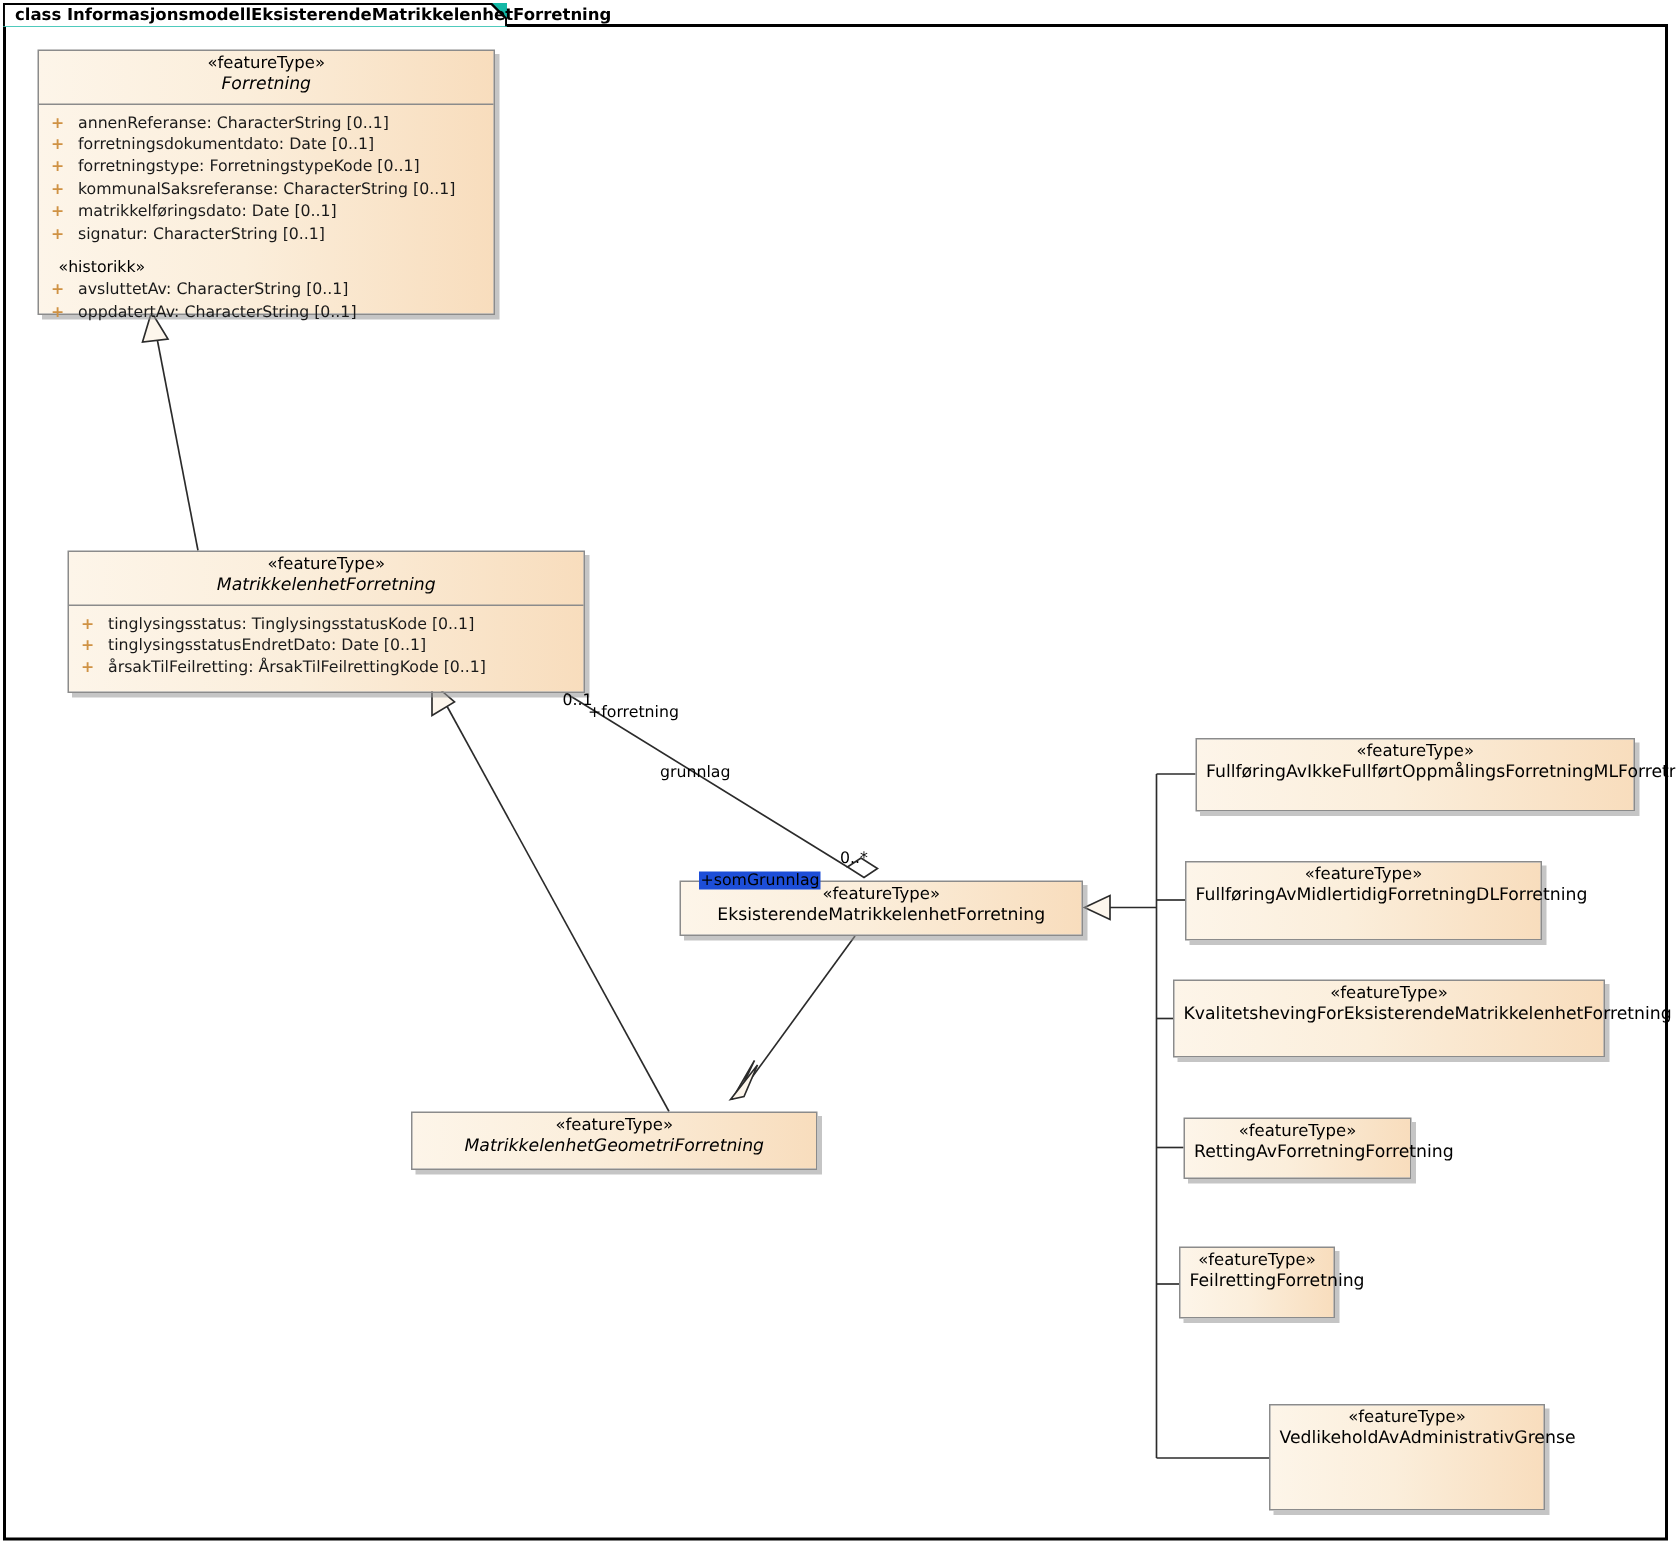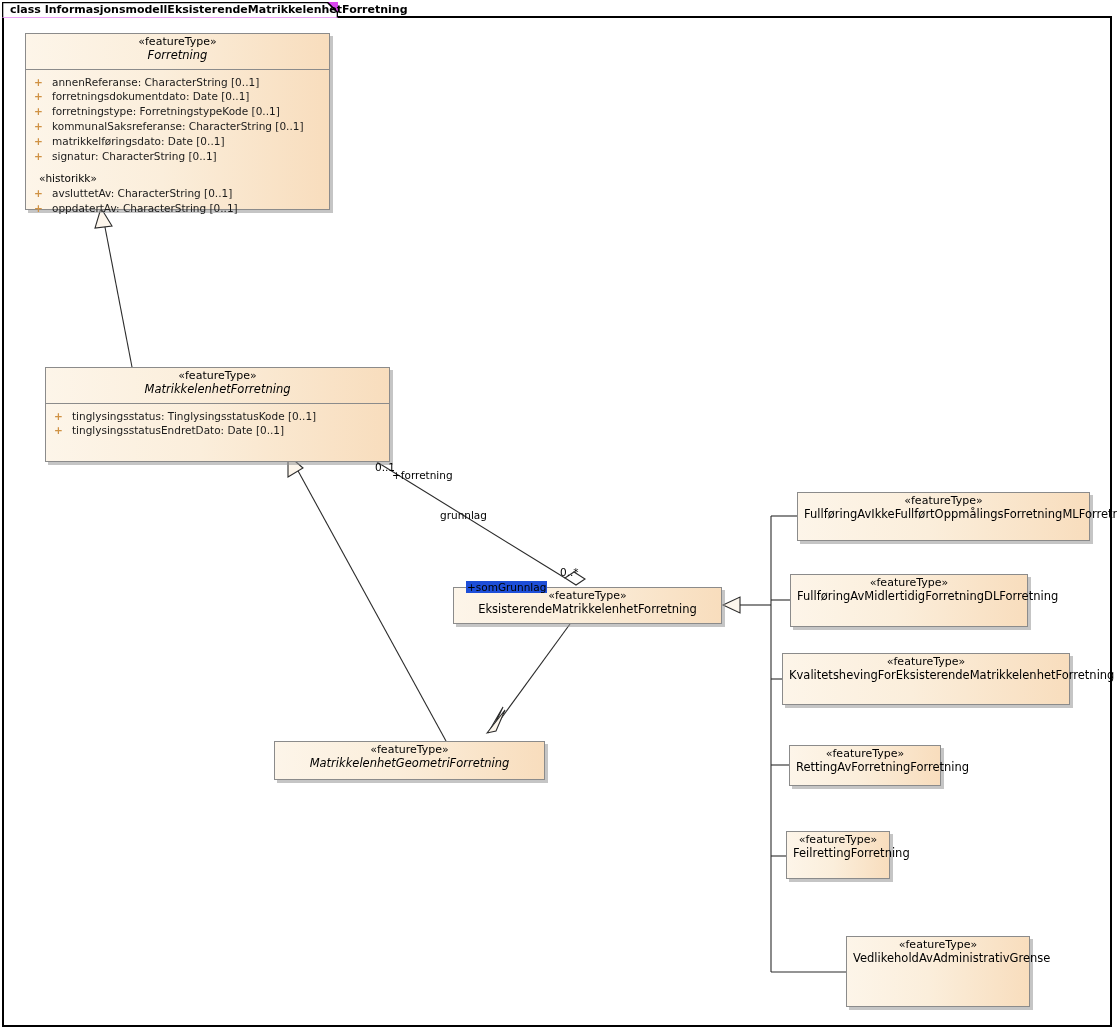--- a/index.html
+++ b/index.html
@@ -27,21 +27,21 @@
     border: 2px solid #000000;
     box-sizing: border-box;
     background: transparent;
   }
   .title-tab {
     position: absolute;
     left: 2px;
     top: 2px;
     height: 16px;
     box-sizing: border-box;
-    background: #d946ef;
+    background: #14b8a6;
     z-index: 6;
   }
   .title-tab svg { display: block; }
   .title-tab .tab-text {
     position: absolute;
     left: 8px;
     top: 1px;
     font-size: 11px;
     font-weight: bold;
     color: #000000;
@@ -245,20 +245,23 @@
       <span class="stereotype">«featureType»</span>
       <span class="cls-name abstract">MatrikkelenhetForretning</span>
     </div>
     <div class="uml-attrs">
       <div class="attr-row">
         <span class="attr-vis">+</span><span>tinglysingsstatus: TinglysingsstatusKode [0..1]</span>
       </div>
       <div class="attr-row">
         <span class="attr-vis">+</span><span>tinglysingsstatusEndretDato: Date [0..1]</span>
       </div>
+      <div class="attr-row">
+        <span class="attr-vis">+</span><span>årsakTilFeilretting: ÅrsakTilFeilrettingKode [0..1]</span>
+      </div>
     </div>
   </div>
 
   <div class="uml-class" style="left:453px; top:587px; width:269px; height:37px;">
     <div class="uml-head">
       <span class="stereotype">«featureType»</span>
       <span class="cls-name">EksisterendeMatrikkelenhetForretning</span>
     </div>
   </div>
 

